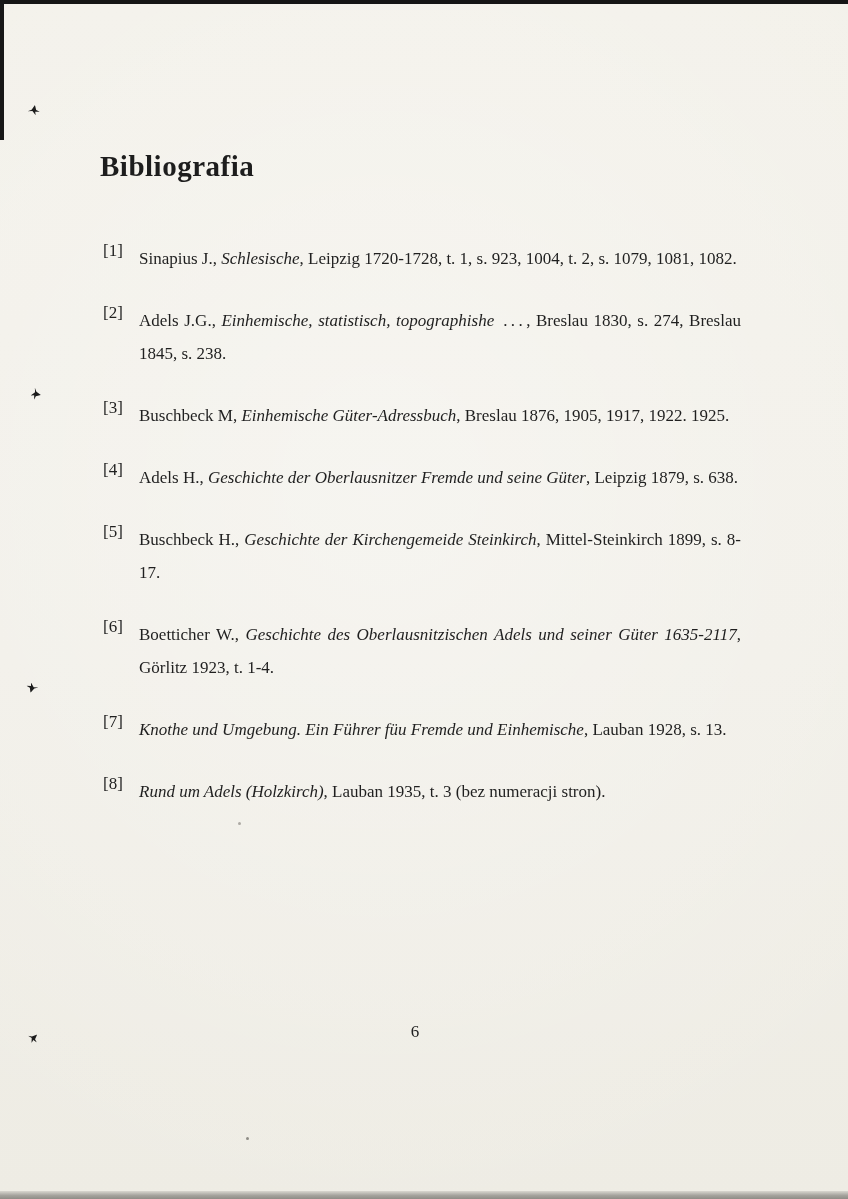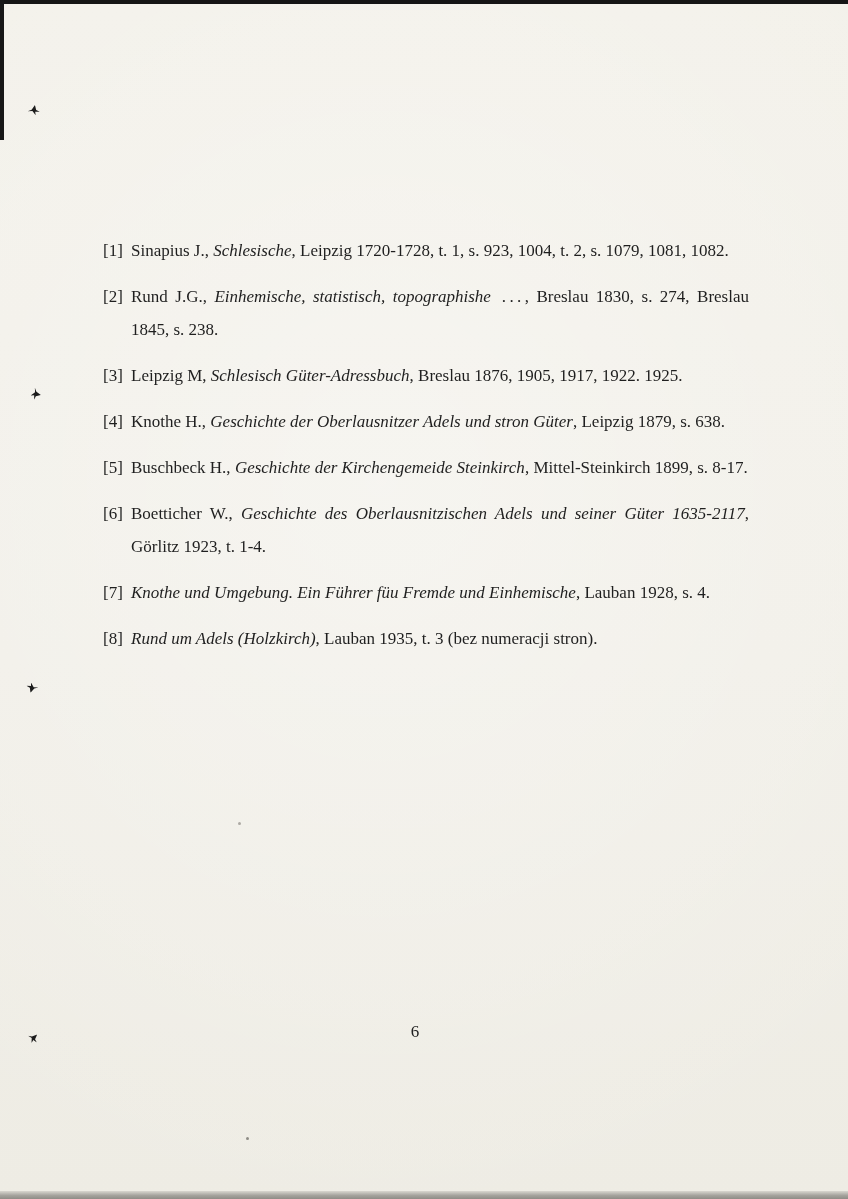--- a/index.html
+++ b/index.html
@@ -83,21 +83,21 @@
     margin-bottom: 13px;
     font-size: 17px;
     line-height: 33px;
   }
   .ref-label {
     flex: 0 0 28px;
     width: 28px;
   }
   .ref-text {
     flex: 1 1 auto;
-    margin: 0;
+    margin: 8px;
     text-align: justify;
   }
   .ref-text .it {
     font-style: italic;
   }
 
   
   .pageno {
     position: absolute;
     left: 0;
@@ -116,56 +116,57 @@
   <div class="edge-left-top"></div>
   <div class="edge-bottom"></div>
 
   <span class="speck s1"></span>
   <span class="speck s2"></span>
   <span class="speck s3"></span>
   <span class="speck s4"></span>
   <span class="dot d1"></span>
   <span class="dot d2"></span>
 
+  <h1 class="heading">Bibliografia</h1>
 
   <div class="refs">
 
     <div class="ref">
       <span class="ref-label">[1]</span>
       <p class="ref-text"><span>Sinapius J., </span><span class="it">Schlesische</span><span>, Leipzig 1720-1728, t. 1, s. 923, 1004, t. 2, s. 1079, 1081, 1082.</span></p>
     </div>
 
     <div class="ref">
       <span class="ref-label">[2]</span>
-      <p class="ref-text"><span>Rund J.G., </span><span class="it">Einhemische, statistisch, topographishe</span><span>  . . . , Breslau 1830, s. 274, Breslau 1845, s. 238.</span></p>
+      <p class="ref-text"><span>Adels J.G., </span><span class="it">Einhemische, statistisch, topographishe</span><span>  . . . , Breslau 1830, s. 274, Breslau 1845, s. 238.</span></p>
     </div>
 
     <div class="ref">
       <span class="ref-label">[3]</span>
-      <p class="ref-text"><span>Leipzig M, </span><span class="it">Schlesisch Güter-Adressbuch</span><span>, Breslau 1876, 1905, 1917, 1922. 1925.</span></p>
+      <p class="ref-text"><span>Buschbeck M, </span><span class="it">Einhemische Güter-Adressbuch</span><span>, Breslau 1876, 1905, 1917, 1922. 1925.</span></p>
     </div>
 
     <div class="ref">
       <span class="ref-label">[4]</span>
-      <p class="ref-text"><span>Knothe H., </span><span class="it">Geschichte der Oberlausnitzer Adels und stron Güter</span><span>, Leipzig 1879, s. 638.</span></p>
+      <p class="ref-text"><span>Adels H., </span><span class="it">Geschichte der Oberlausnitzer Fremde und seine Güter</span><span>, Leipzig 1879, s. 638.</span></p>
     </div>
 
     <div class="ref">
       <span class="ref-label">[5]</span>
       <p class="ref-text"><span>Buschbeck H., </span><span class="it">Geschichte der Kirchengemeide Steinkirch</span><span>, Mittel-Steinkirch 1899, s. 8-17.</span></p>
     </div>
 
     <div class="ref">
       <span class="ref-label">[6]</span>
       <p class="ref-text"><span>Boetticher W., </span><span class="it">Geschichte des Oberlausnitzischen Adels und seiner Güter 1635-2117</span><span>, Görlitz 1923, t. 1-4.</span></p>
     </div>
 
     <div class="ref">
       <span class="ref-label">[7]</span>
-      <p class="ref-text"><span></span><span class="it">Knothe und Umgebung. Ein Führer füu Fremde und Einhemische</span><span>, Lauban 1928, s. 4.</span></p>
+      <p class="ref-text"><span></span><span class="it">Knothe und Umgebung. Ein Führer füu Fremde und Einhemische</span><span>, Lauban 1928, s. 13.</span></p>
     </div>
 
     <div class="ref">
       <span class="ref-label">[8]</span>
       <p class="ref-text"><span></span><span class="it">Rund um Adels (Holzkirch)</span><span>, Lauban 1935, t. 3 (bez numeracji stron).</span></p>
     </div>
 
   </div>
 
   <div class="pageno">6</div>

